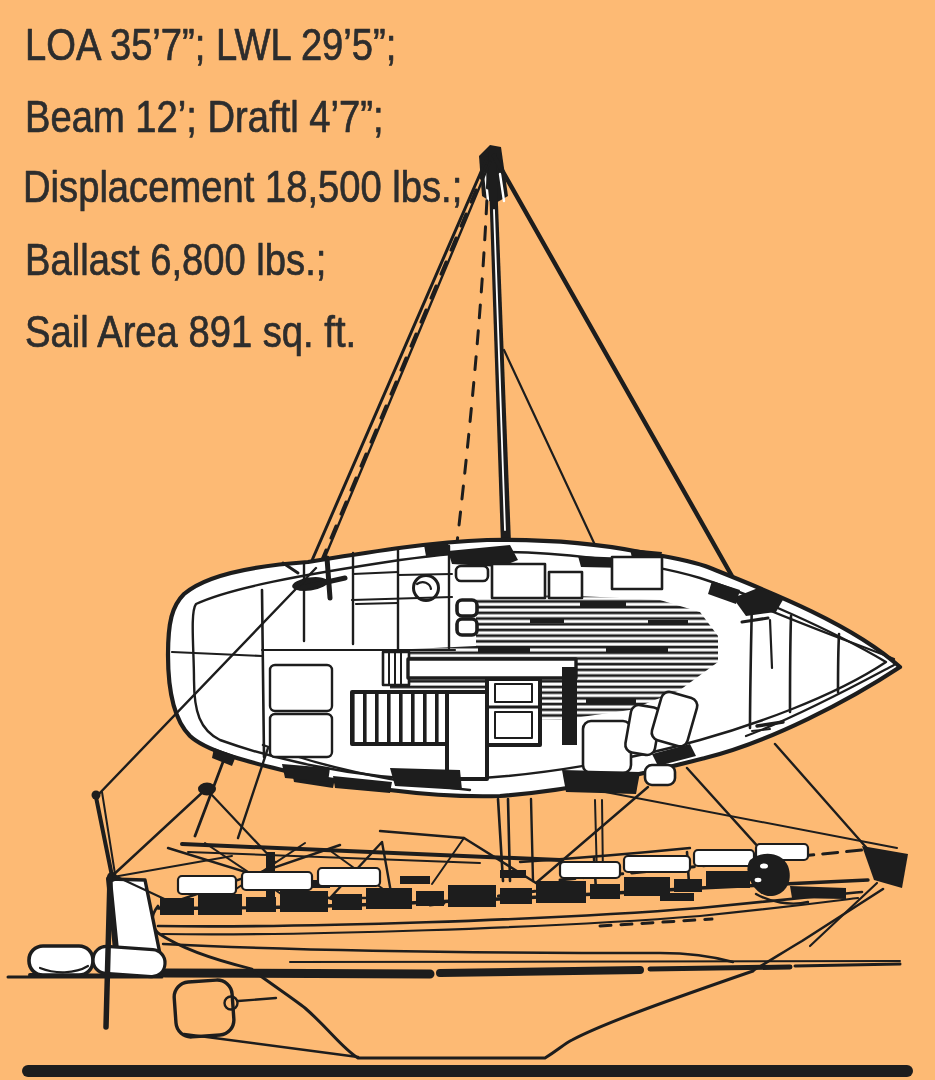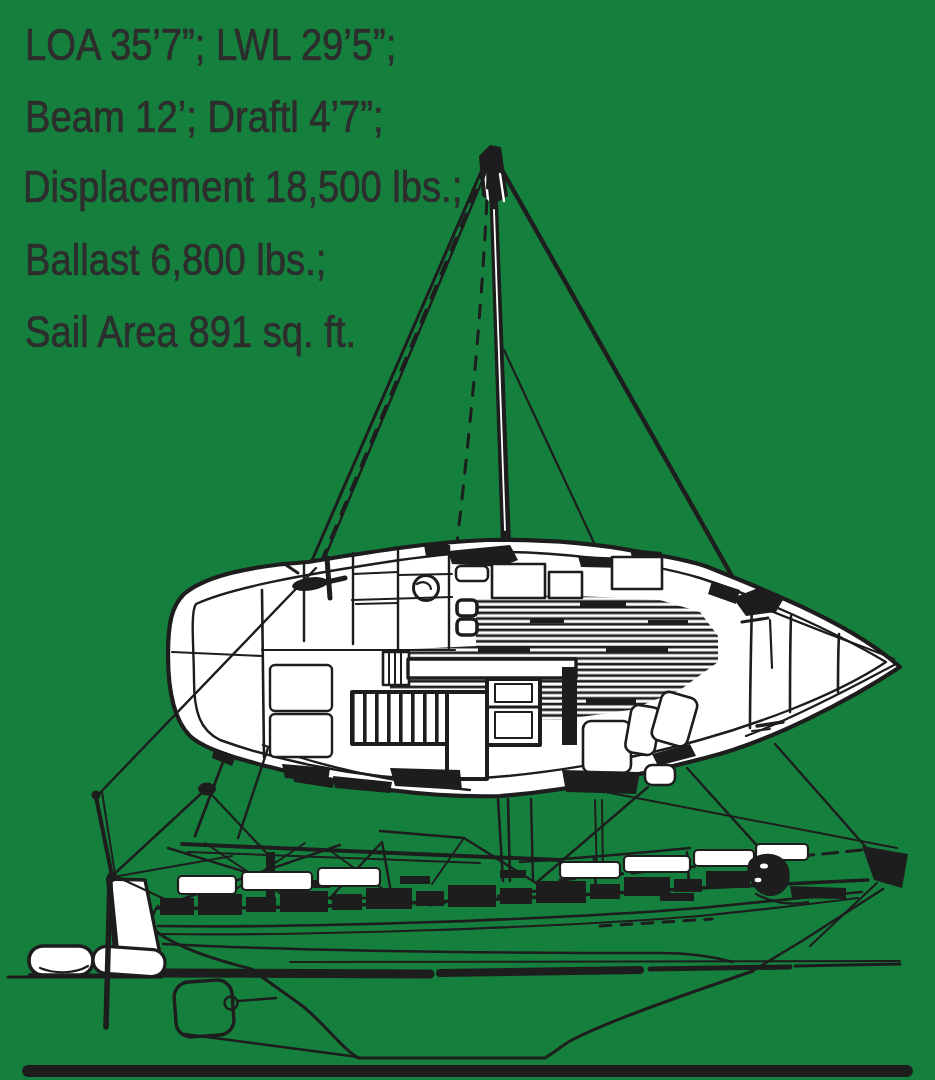--- a/index.html
+++ b/index.html
@@ -1,16 +1,16 @@
 <!DOCTYPE html>
 <html><head>
 <meta charset="utf-8">
 <style>
 html,body{margin:0;padding:0;background:#fff;}
-#page{position:relative;width:935px;height:1080px;background:#15803d;overflow:hidden;}
+#page{position:relative;width:935px;height:1080px;background:#fdba74;overflow:hidden;}
 svg{position:absolute;top:0;left:0;display:block;}
 text{font-family:"Liberation Sans",sans-serif;fill:#2d2d2d;stroke:#2d2d2d;stroke-width:0.7;}
 </style>
 </head>
 <body>
 <div id="page">
 <svg width="935" height="1080" viewBox="0 0 935 1080" fill="none" stroke-linecap="round" stroke-linejoin="round">
 <defs>
 <pattern id="hz" width="8" height="5.7" patternUnits="userSpaceOnUse">
 <rect width="8" height="5.7" fill="#ffffff"></rect>

